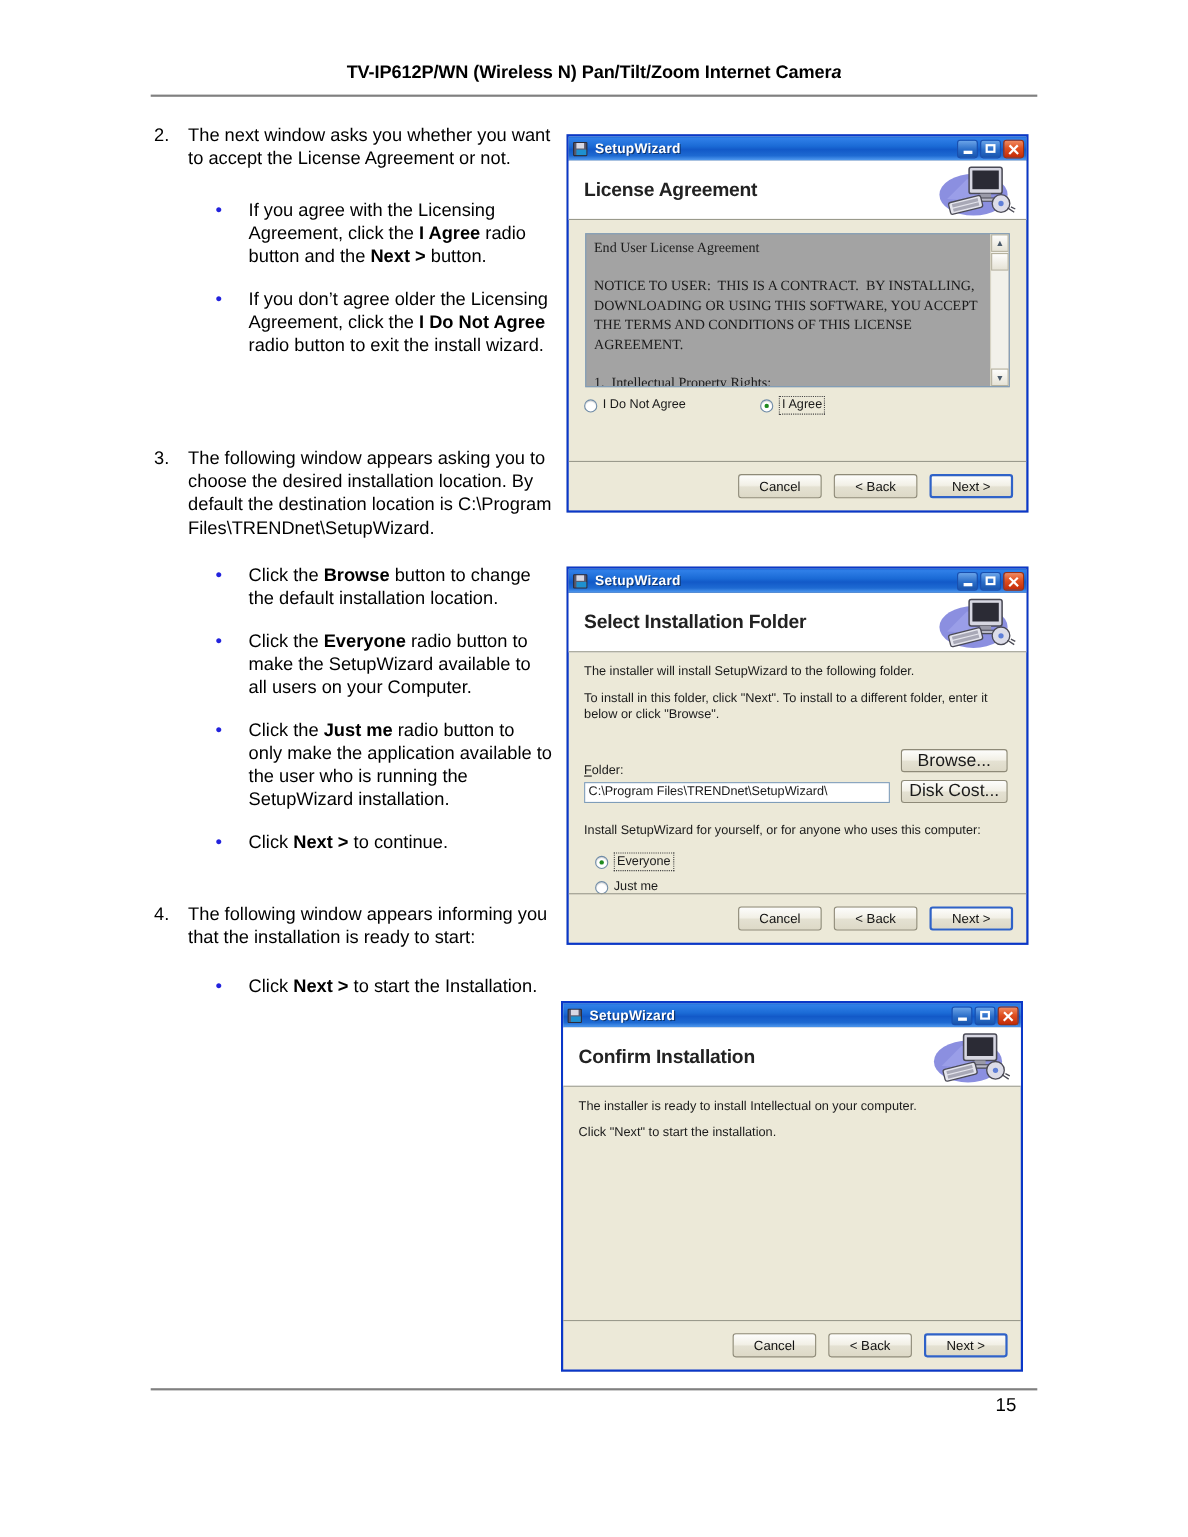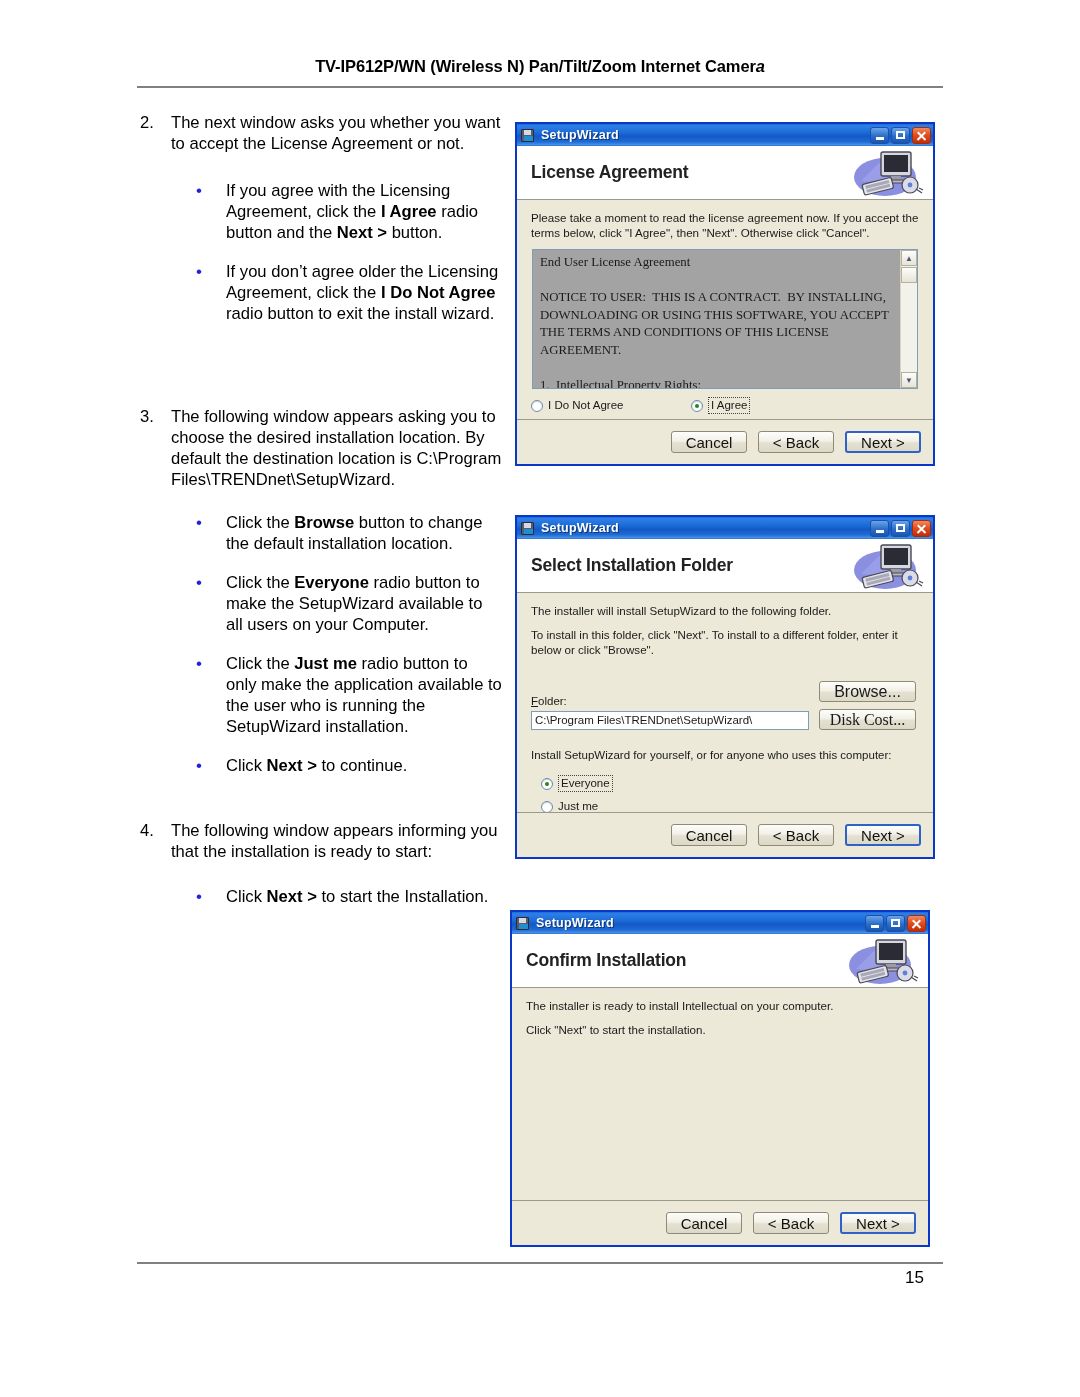--- a/index.html
+++ b/index.html
@@ -224,21 +224,21 @@
     display: flex;
     gap: 11px;
     right: 12px;
   }
   .xp-button {
     width: 76px;
     height: 22px;
     background: linear-gradient(to bottom,#fdfdfc 0%,#f2f0e6 46%,#e4e1d2 54%,#ddd9c7 100%);
     border: 1px solid #8e8a78;
     border-radius: 3px;
-    font-size: 15px;
+    font-size: 12px;
     color: #111111;
     display: flex;
     align-items: center;
     justify-content: center;
     box-sizing: border-box;
   }
   .xp-button.default {
     border: 2px solid #2f62c8;
   }
   .u { text-decoration: underline; }
@@ -429,21 +429,20 @@
         <rect x="15" y="36" width="24" height="3" fill="#a8a8b6"></rect>
         <rect x="15" y="40" width="24" height="3" fill="#a8a8b6"></rect>
       </g>
       <circle cx="59" cy="38" r="8" fill="#dcdce8" stroke="#4a4a55" stroke-width="1.2"></circle>
       <circle cx="59" cy="38" r="2.4" fill="#5f7fd8"></circle>
       <path d="M65 42 L71 46 M68 41 L72 43" stroke="#4a4a55" stroke-width="1.2" fill="none"></path>
     </svg>
   </div>
 
   <div class="xp-body">
-    <p>Please take a moment to read the license agreement now. If you accept the terms below, click "I Agree", then "Next". Otherwise click "Cancel".</p>
 
     <div class="license-box">
       <div class="license-text">End User License Agreement
 
 NOTICE TO USER:  THIS IS A CONTRACT.  BY INSTALLING,
 DOWNLOADING OR USING THIS SOFTWARE, YOU ACCEPT
 THE TERMS AND CONDITIONS OF THIS LICENSE
 AGREEMENT.
 
 1.  Intellectual Property Rights:</div>
@@ -515,21 +514,21 @@
     <p>The installer will install SetupWizard to the following folder.</p>
     <p>To install in this folder, click "Next". To install to a different folder, enter it below or click "Browse".</p>
 
     <div style="margin-top:10px; display:flex; align-items:flex-end;">
       <div style="flex:1; margin-right:10px;">
         <div class="field-label"><span class="u">F</span>older:</div>
         <div class="xp-input">C:\Program Files\TRENDnet\SetupWizard\</div>
       </div>
       <div style="width:100px; padding-top:14px;">
         <div class="side-btn">Browse...</div>
-        <div class="side-btn" style="margin-top:7px;font-family:Liberation Serif, serif;">Disk Cost...</div>
+        <div class="side-btn" style="margin-top:7px;">Disk Cost...</div>
       </div>
     </div>
 
     <div style="margin-top:18px; font-size:11.5px;">Install SetupWizard for yourself, or for anyone who uses this computer:</div>
 
     <div class="radio-row" style="margin-top:12px; margin-left:10px;">
       <span class="xp-radio on"></span>
       <span class="radio-label focus">Everyone</span>
     </div>
     <div class="radio-row" style="margin-top:7px; margin-left:10px;">

